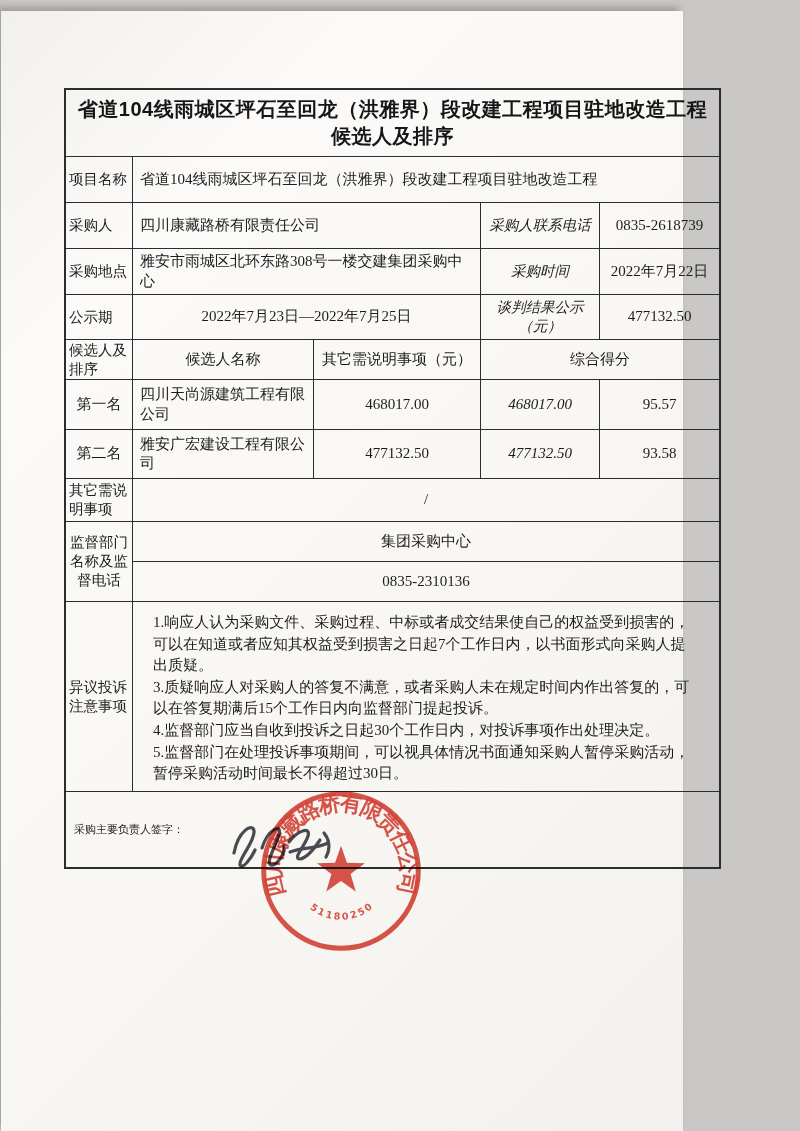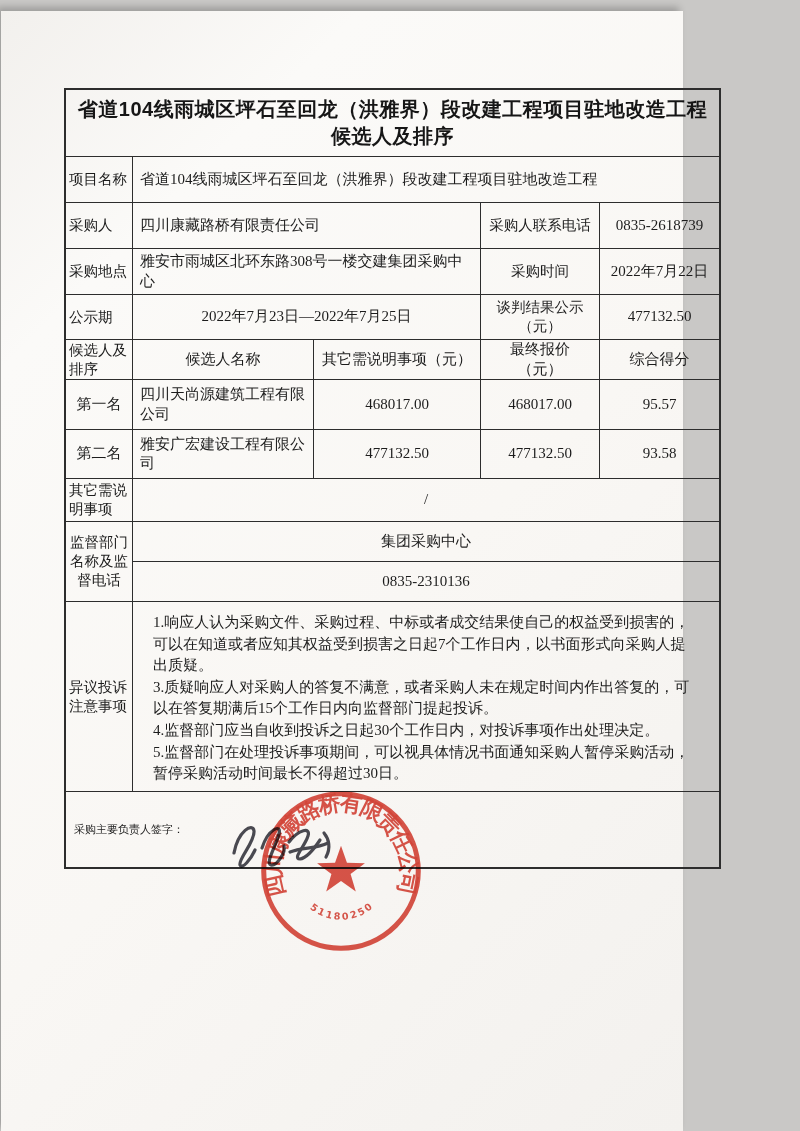--- a/index.html
+++ b/index.html
@@ -29,21 +29,21 @@
     padding:2px 7px;
     font-size:15px; line-height:1.3;
   }
   .td:last-child { border-right:none; }
   .label { font-size:14.5px; padding:2px 3px; }
   .center { justify-content:center; text-align:center; }
   .top { align-items:flex-start; }
   .w-a { width:67px; flex:none; }
   .w-b { width:181px; flex:none; }
   .w-c { width:167px; flex:none; }
-  .w-d { width:119px; flex:none; }
+  .w-d { width:119px; flex:none;font-style:italic; }
   .w-e { flex:1; }
   .w-bc { width:348px; flex:none; }
   .w-rest { flex:1; }
   .h46 { height:46px; } .h45 { height:45px; } .h40 { height:40px; }
   .h50 { height:50px; } .h49 { height:49px; } .h43 { height:43px; }
   .title-row {
     height:67px; display:flex; flex-direction:column;
     align-items:center; justify-content:center;
     border-bottom:1.5px solid #2d2d2d;
   }
@@ -106,21 +106,20 @@
       <div class="td w-a label">公示期</div>
       <div class="td w-bc center">2022年7月23日—2022年7月25日</div>
       <div class="td w-d label center">谈判结果公示（元）</div>
       <div class="td w-e center">477132.50</div>
     </div>
 
     <div class="tr h40">
       <div class="td w-a label">候选人及排序</div>
       <div class="td w-b center">候选人名称</div>
       <div class="td w-c center">其它需说明事项（元）</div>
-      <div class="td w-d center">最终报价（元）</div>
       <div class="td w-e center">综合得分</div>
     </div>
 
     <div class="tr h50">
       <div class="td w-a center">第一名</div>
       <div class="td w-b">四川天尚源建筑工程有限公司</div>
       <div class="td w-c center">468017.00</div>
       <div class="td w-d center">468017.00</div>
       <div class="td w-e center">95.57</div>
     </div>

